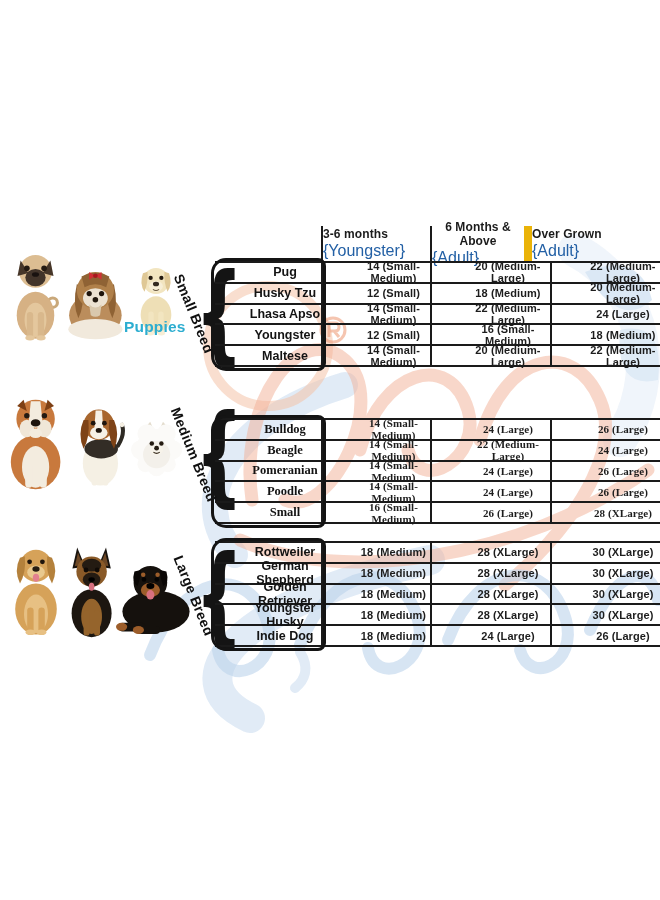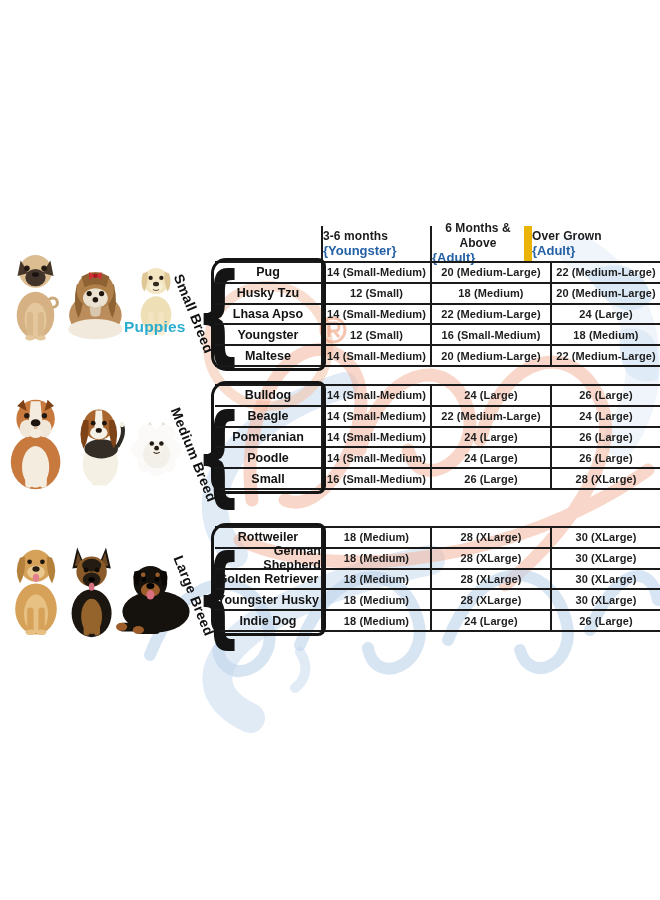--- a/index.html
+++ b/index.html
@@ -10,27 +10,27 @@
   .dog { position:absolute; z-index:1; }
 
   
   .header { position:absolute; left:215px; top:226px; width:445px; height:35px; display:flex; z-index:2; }
   .hcell { height:100%; display:flex; flex-direction:column; align-items:flex-start; justify-content:center; line-height:1.2; text-align:center; }
   .hcell.c0 { width:108px; border-right:2px solid #1a1a1a; }
   .hcell.c1 { width:109px; border-right:2px solid #1a1a1a; }
   .hcell.c2 { width:100px; border-right:8px solid #eab308; }
   .hcell.c3 { width:100px; }
   .h1 { font-size:12px; font-weight:700; color:#1b1b1b; letter-spacing:.1px; }
-  .h2 { font-size:13px; font-weight:700; color:#2360a5; }
+  .h2 { font-size:16px; font-weight:400; color:#2360a5; }
 
   
   .gtable { position:absolute; left:215px; width:445px; z-index:2; }
   .rows { border-top:2.5px solid #1a1a1a; }
   .trow { display:flex; height:20.8px; border-bottom:2.5px solid #1a1a1a; }
-  .cell { display:flex; align-items:center; justify-content:center; height:100%; text-align:right; }
+  .cell { display:flex; align-items:center; justify-content:center; height:100%; text-align:center;padding-left:34px; }
   .breed { width:108px; border-right:2px solid #1a1a1a; font-size:12.5px; font-weight:700; color:#131313; }
   .v  { font-size:11px; font-weight:700; color:#1d1d1d; letter-spacing:.1px; }
   .v1 { width:109px; border-right:2px solid #1a1a1a; }
   .v2 { width:120px; border-right:2px solid #1a1a1a; }
   .v3 { width:108px; }
   .breed-box { position:absolute; left:-4px; top:-3.5px; width:115px; height:113px;
                border:3px solid #141414; border-radius:15px 8px 8px 15px; pointer-events:none; }
 
   .brace { position:absolute; left:190px; width:28px; z-index:2; text-align:center;
            font-family:"DejaVu Sans", sans-serif; font-size:108px; line-height:110px; font-weight:700;
@@ -130,21 +130,21 @@
       <div class="cell v v2">20 (Medium-Large)</div>
       <div class="cell v v3">22 (Medium-Large)</div>
     </div>
   </div>
       </div>
     </div>
 
     <div class="group">
       <div class="brace" style="top: 400px;">{</div>
       <div class="glabel" style="top: 446px;">Medium Breed</div>
-      <div class="gtable" style="top: 384px;">
+      <div class="gtable" style="top: 418px; font-family: Liberation Serif, serif;">
         <div class="breed-box"></div>
         <div class="rows">
     <div class="trow">
       <div class="cell breed">Bulldog</div>
       <div class="cell v v1">14 (Small-Medium)</div>
       <div class="cell v v2">24 (Large)</div>
       <div class="cell v v3">26 (Large)</div>
     </div>
 
     <div class="trow">
@@ -174,21 +174,21 @@
       <div class="cell v v2">26 (Large)</div>
       <div class="cell v v3">28 (XLarge)</div>
     </div>
   </div>
       </div>
     </div>
 
     <div class="group">
       <div class="brace" style="top: 541px;">{</div>
       <div class="glabel" style="top: 587px;">Large Breed</div>
-      <div class="gtable" style="top: 526px;">
+      <div class="gtable" style="top: 541px;">
         <div class="breed-box"></div>
         <div class="rows">
     <div class="trow">
       <div class="cell breed">Rottweiler</div>
       <div class="cell v v1">18 (Medium)</div>
       <div class="cell v v2">28 (XLarge)</div>
       <div class="cell v v3">30 (XLarge)</div>
     </div>
 
     <div class="trow">

